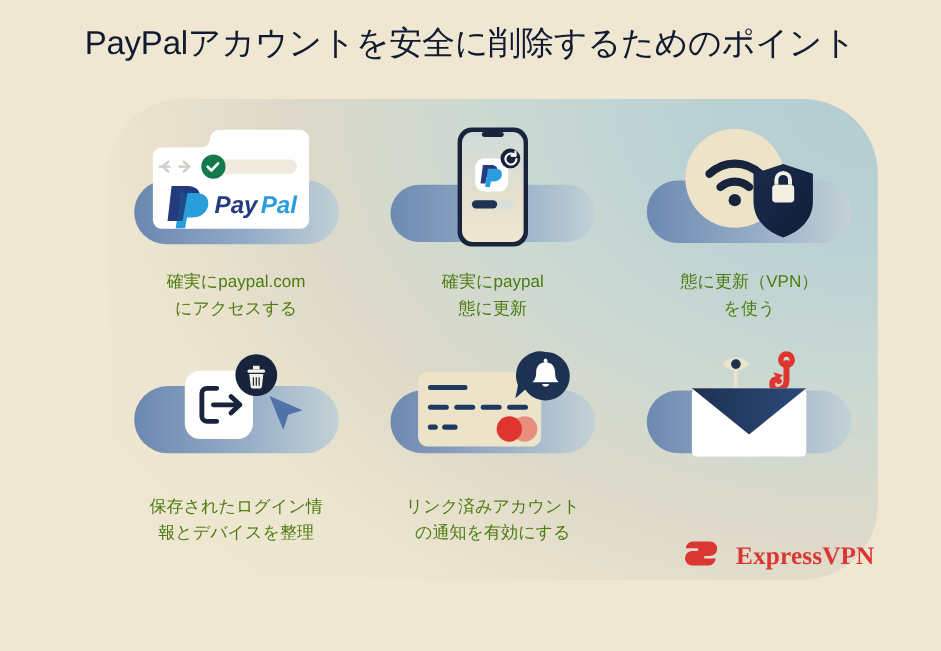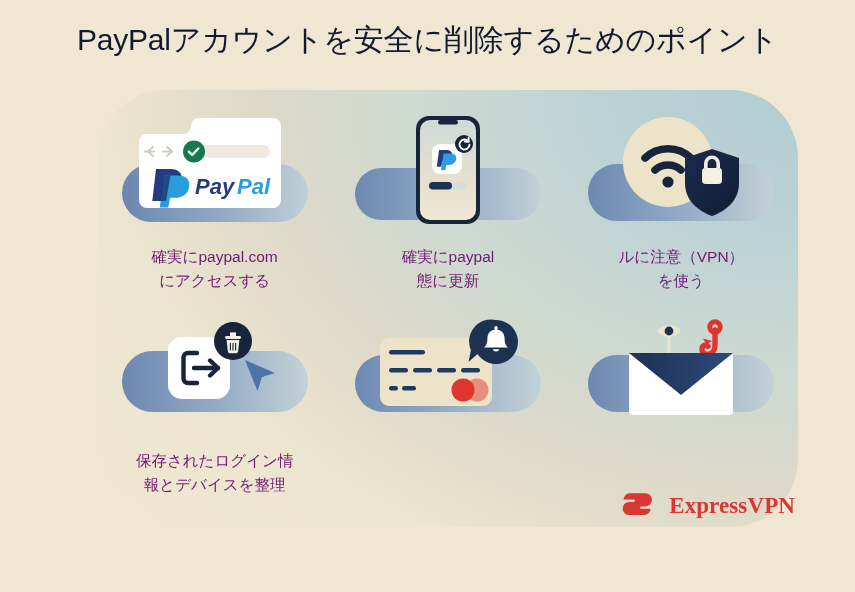--- a/index.html
+++ b/index.html
@@ -77,21 +77,21 @@
     height: 125px;
     margin-top: 10px;
   }
   .art svg { display: block; width: 200px; height: 125px; }
   .caption {
     margin-top: 14px;
     width: 205px;
     text-align: center;
     font-size: 15.5px;
     line-height: 24px;
-    color: #701a75;
+    color: #4d7c0f;
     white-space: pre-line;
   }
   .card.row2 .art { margin-top: 4px; }
   .card.row2 .caption { }
 
   
   #brand {
     position: absolute;
     right: 60px;
     bottom: 25px;
@@ -219,21 +219,21 @@
           <path d="M64 52 a33 33 0 0 1 46 0" fill="none" stroke="#17243c" stroke-width="7.5" stroke-linecap="round"></path>
           <path d="M74 64 a19.5 19.5 0 0 1 26 0" fill="none" stroke="#17243c" stroke-width="7.5" stroke-linecap="round"></path>
           <circle cx="87" cy="76" r="5.6" fill="#17243c"></circle>
 
           <path d="M104 52 l27 -9 l27 9 v25 c0 17 -12 27.5 -27 33 c-15 -5.5 -27 -16 -27 -33 z" fill="url(#shield3)"></path>
 
           <rect x="121" y="62" width="20" height="16" rx="3.4" fill="#f3efe3"></rect>
           <path d="M124.8 62 v-4.6 a6.2 6.2 0 0 1 12.4 0 v4.6" fill="none" stroke="#f3efe3" stroke-width="3.6"></path>
         </svg>
       </div>
-      <div class="caption">ルに注意（VPN）
+      <div class="caption">態に更新（VPN）
 を使う</div>
     </div>
 
     <div class="card row2">
       <div class="art">
         <svg viewBox="0 0 200 125" xmlns="http://www.w3.org/2000/svg" aria-hidden="true">
           <defs>
             <linearGradient id="pill4" x1="0" y1="0" x2="1" y2="0">
               <stop offset="0%" stop-color="#6c88b0"></stop>
               <stop offset="55%" stop-color="#97aec8"></stop>
@@ -286,20 +286,22 @@
 
           <circle cx="115" cy="80" r="11.5" fill="#e0342f"></circle>
           <circle cx="129" cy="80" r="11.5" fill="#e0342f" opacity="0.48"></circle>
 
           <path d="M148 10 a22 22 0 1 1 -18.5 34 l-9 8 l2.4 -11.8 A22 22 0 0 1 148 10 z" fill="#1d3152"></path>
           <path d="M148 19.4 c-5.2 0 -8.6 3.7 -8.6 9.1 c0 5.4 -1.6 7.4 -3.4 9 h24 c-1.8 -1.6 -3.4 -3.6 -3.4 -9 c0 -5.4 -3.4 -9.1 -8.6 -9.1 z" fill="#ffffff"></path>
           <path d="M144.6 39.2 a3.6 3.6 0 0 0 6.8 0 z" fill="#ffffff"></path>
           <rect x="146.4" y="16" width="3.2" height="4" rx="1.6" fill="#ffffff"></rect>
         </svg>
       </div>
+      <div class="caption">リンク済みアカウント
+の通知を有効にする</div>
     </div>
 
     <div class="card row2">
       <div class="art">
         <svg viewBox="0 0 200 125" xmlns="http://www.w3.org/2000/svg" aria-hidden="true">
           <defs>
             <linearGradient id="pill6" x1="0" y1="0" x2="1" y2="0">
               <stop offset="0%" stop-color="#6d89b1"></stop>
               <stop offset="55%" stop-color="#9aafc9"></stop>
               <stop offset="100%" stop-color="#c4d2d6"></stop>

